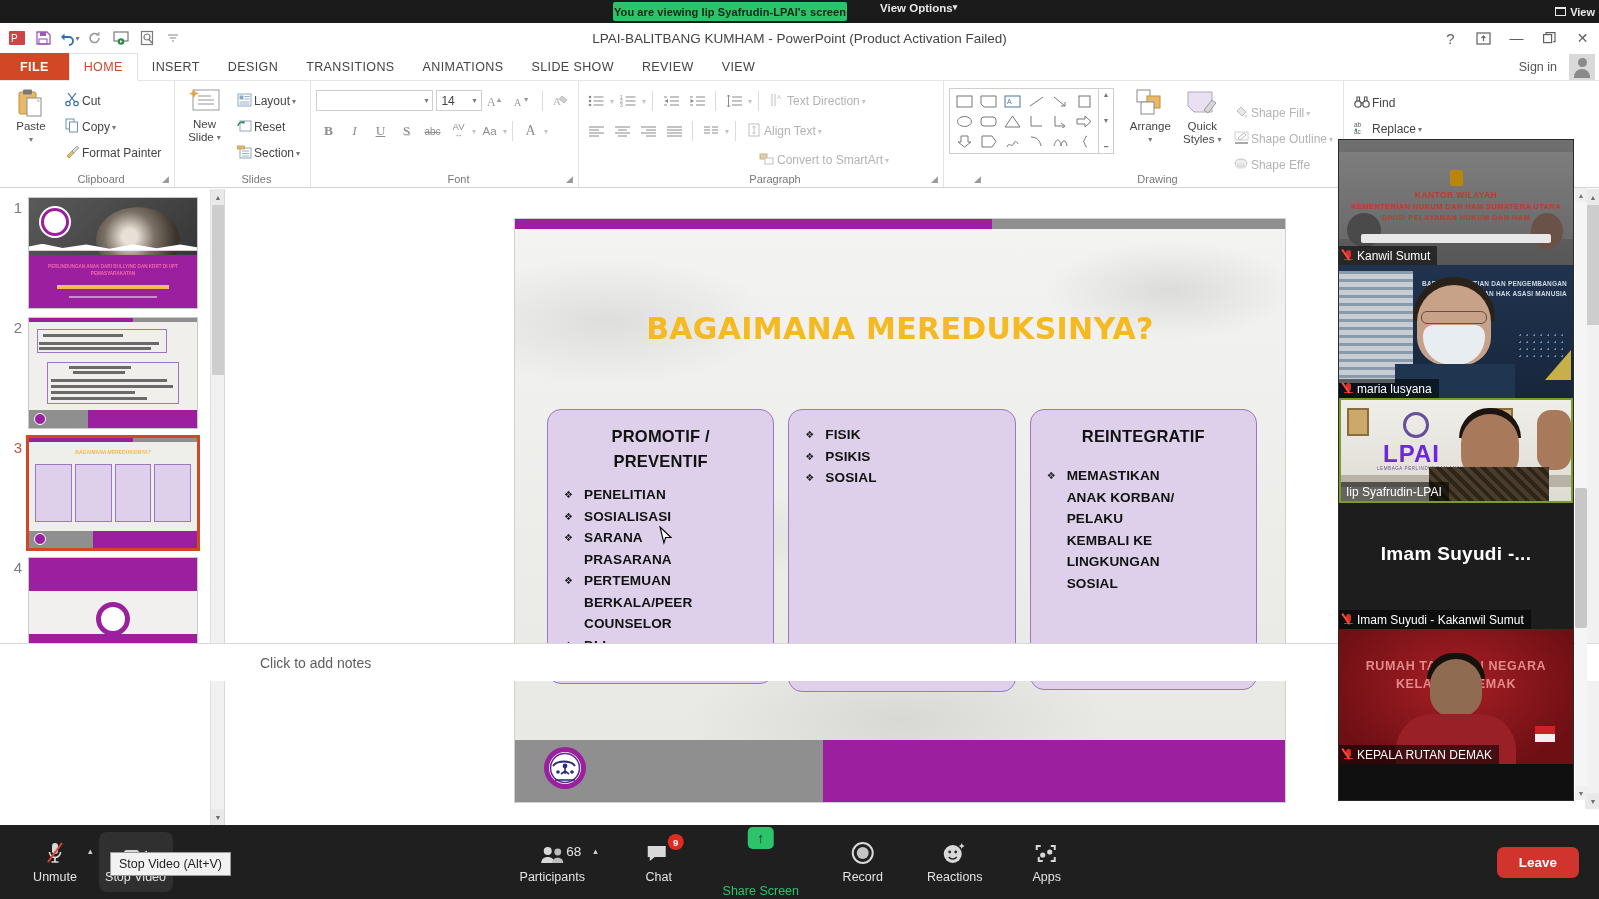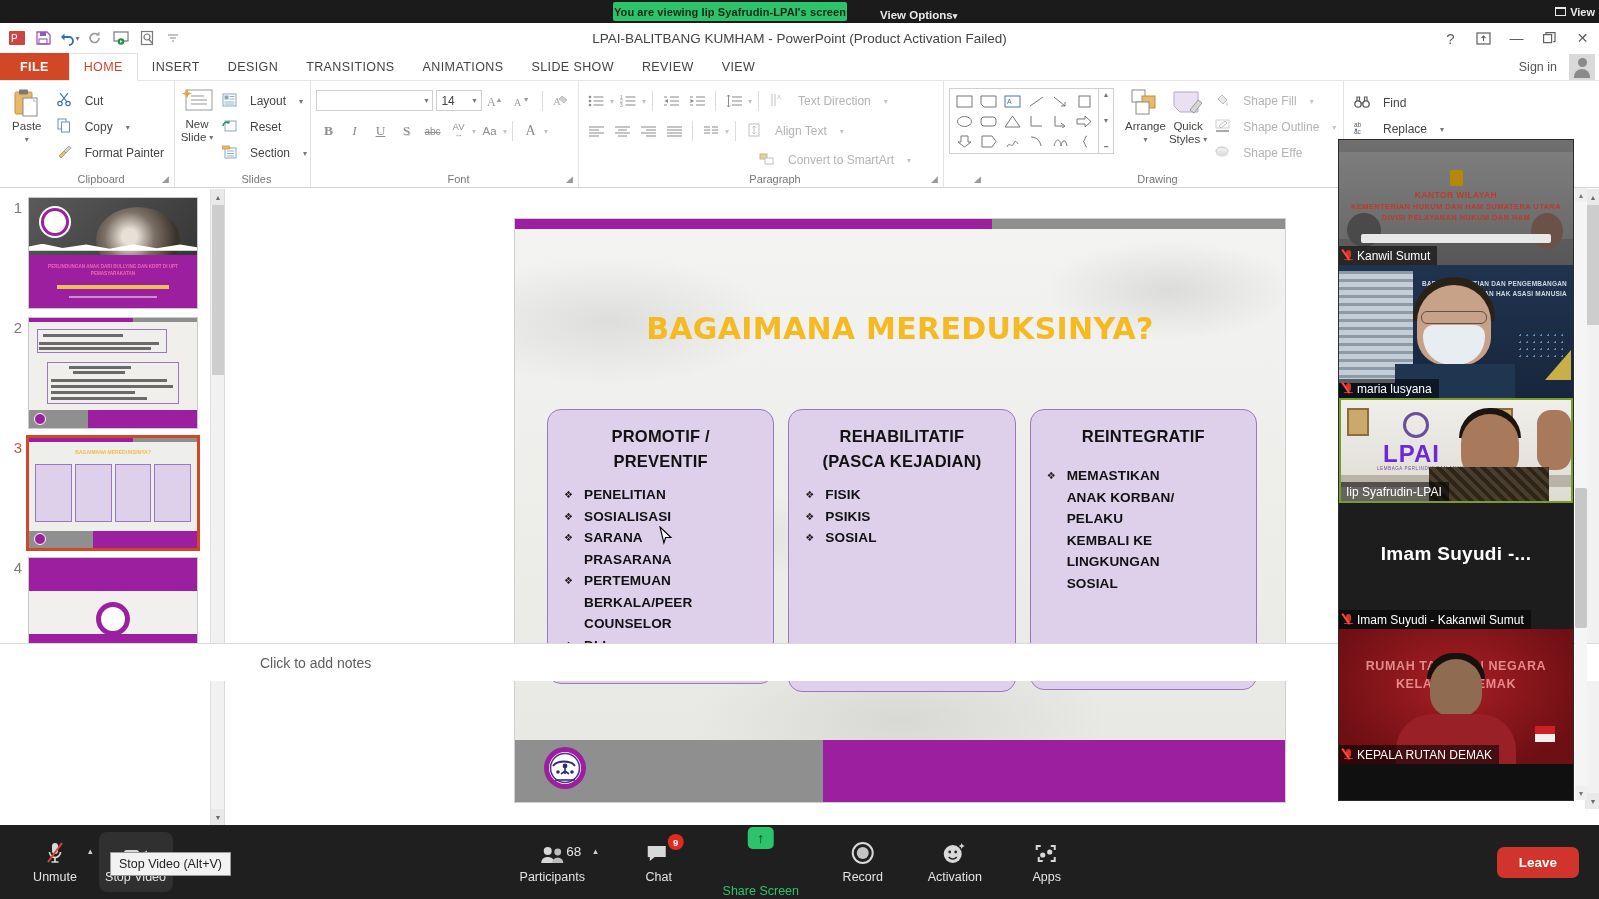--- a/index.html
+++ b/index.html
@@ -18,21 +18,21 @@
   }
   #sharing-pill{
     position:absolute; left:613px; top:2px; width:234px; height:19px;
     background:#2cc36b; border-radius:2px;
     display:flex; align-items:center; justify-content:center;
     color:#0d2818; font-size:11px; font-weight:bold; letter-spacing:.1px;
     white-space:nowrap;
   }
   #view-options{
     position:absolute; left:880px; top:2px; height:19px;
-    display:flex; align-items:flex-end; gap:0;
+    display:flex; align-items:flex-start; gap:0;
     color:#e9e9e9; font-size:11.5px; font-weight:bold;
   }
   #view-options .chev{ font-size:9px; }
   #topright-view{
     position:absolute; right:4px; top:2px; height:19px;
     display:flex; align-items:center; gap:4px;
     color:#e9e9e9; font-size:11px; font-weight:bold;
   }
   .winicon{ display:inline-block; width:11px; height:9px; border:1.3px solid #e9e9e9; position:relative;}
   .winicon:after{content:"";position:absolute;left:-1.3px;top:-1.3px;width:11px;height:2.5px;background:#e9e9e9;}
@@ -109,21 +109,21 @@
     position:absolute; bottom:3px; right:3px; width:9px;height:9px;
     color:#999; font-size:9px; line-height:9px;
   }
   .gbody{ display:flex; align-items:flex-start; gap:3px; height:86px; }
   .bigbtn{
     display:flex; flex-direction:column; align-items:center; justify-content:flex-start;
     width:52px; padding-top:4px; font-size:11.5px; color:#444; text-align:center;
     line-height:13px;
   }
   .smbtn{
-    display:flex; align-items:center; gap:13px; height:26px; padding:0 5px;
+    display:flex; align-items:center; gap:2px; height:26px; padding:0 5px;
     font-size:12px; color:#444; white-space:nowrap;
   }
   .smbtn.dis{ color:#b3b3b3; }
   .col{ display:flex; flex-direction:column; }
   .caret{ font-size:8px; color:#777; }
   .caret.dis{ color:#c4c4c4; }
 
   
   .ico{ display:inline-block; flex:0 0 auto; }
 
@@ -871,21 +871,21 @@
           <svg width="36" height="32" viewBox="0 0 36 32">
             <path d="M4 4h24v20H10L4 18z" fill="#e9e1f2" stroke="#b5a6c9"></path>
             <path d="M20 22l8-10 4 3-8 10z" fill="#d7d7d7" stroke="#9a9a9a"></path>
           </svg>
           <span>Quick</span>
           <span style="display:flex;gap:3px;align-items:center">
             <span>Styles</span>
             <span class="caret">▾</span>
           </span>
         </div>
-        <div class="col" style="margin-top:4px">
+        <div class="col" style="margin-top:16px">
           <div class="smbtn dis">
             <span class="ico">
               <svg width="15" height="14" viewBox="0 0 15 14">
                   <path d="M3 6l4-4 5 5-4 4z" fill="#e8e8e8" stroke="#bcbcbc"></path>
                   <path d="M12 9c1.5 2 1.5 3.5 0 3.5S10.5 11 12 9z" fill="#d8d8d8"></path>
                 </svg>
             </span>
             <span>Shape Fill</span>
             <span class="caret dis">▾</span>
           </div>
@@ -1047,24 +1047,20 @@
               <li class="cont">PRASARANA</li>
               <li>PERTEMUAN</li>
               <li class="cont">BERKALA/PEER</li>
               <li class="cont">COUNSELOR</li>
               <li>DLL</li>
             </ul>
           </div>
 
 
           <div class="cbox h3">
-            <div class="bt">
-              <div>REHABILITATIF</div>
-              <div>(PASCA KEJADIAN)</div>
-            </div>
             <ul>
               <li>FISIK</li>
               <li>PSIKIS</li>
               <li>SOSIAL</li>
             </ul>
           </div>
 
           <div class="cbox h4">
             <div class="bt" style="margin-bottom:16px">
               <div>REINTEGRATIF</div>
@@ -1292,21 +1288,21 @@
     <div class="zbtn">
       <span class="glyph">
         <svg width="26" height="24" viewBox="0 0 26 24">
           <circle cx="11" cy="13" r="9" fill="#d8d8d8"></circle>
           <circle cx="8" cy="11" r="1.4" fill="#2b2b2b"></circle>
             <circle cx="14" cy="11" r="1.4" fill="#2b2b2b"></circle>
           <path d="M7 16c2 2.6 6 2.6 8 0" fill="none" stroke="#2b2b2b" stroke-width="1.4"></path>
           <path d="M20 2l.9 2.1 2.1.9-2.1.9L20 8l-.9-2.1L17 5l2.1-.9z" fill="#d8d8d8"></path>
         </svg>
       </span>
-      <span>Activation</span>
+      <span>Reactions</span>
     </div>
 
     <div class="zbtn">
       <span class="glyph">
         <svg width="24" height="22" viewBox="0 0 24 22">
           <path d="M2 7V3h4M16 3h4v4M20 14v4h-4M8 18H4v-4" fill="none" stroke="#d8d8d8" stroke-width="2"></path>
           <circle cx="8" cy="12" r="2.6" fill="#d8d8d8"></circle>
             <circle cx="15" cy="9" r="2.6" fill="#d8d8d8"></circle>
         </svg>
       </span>

